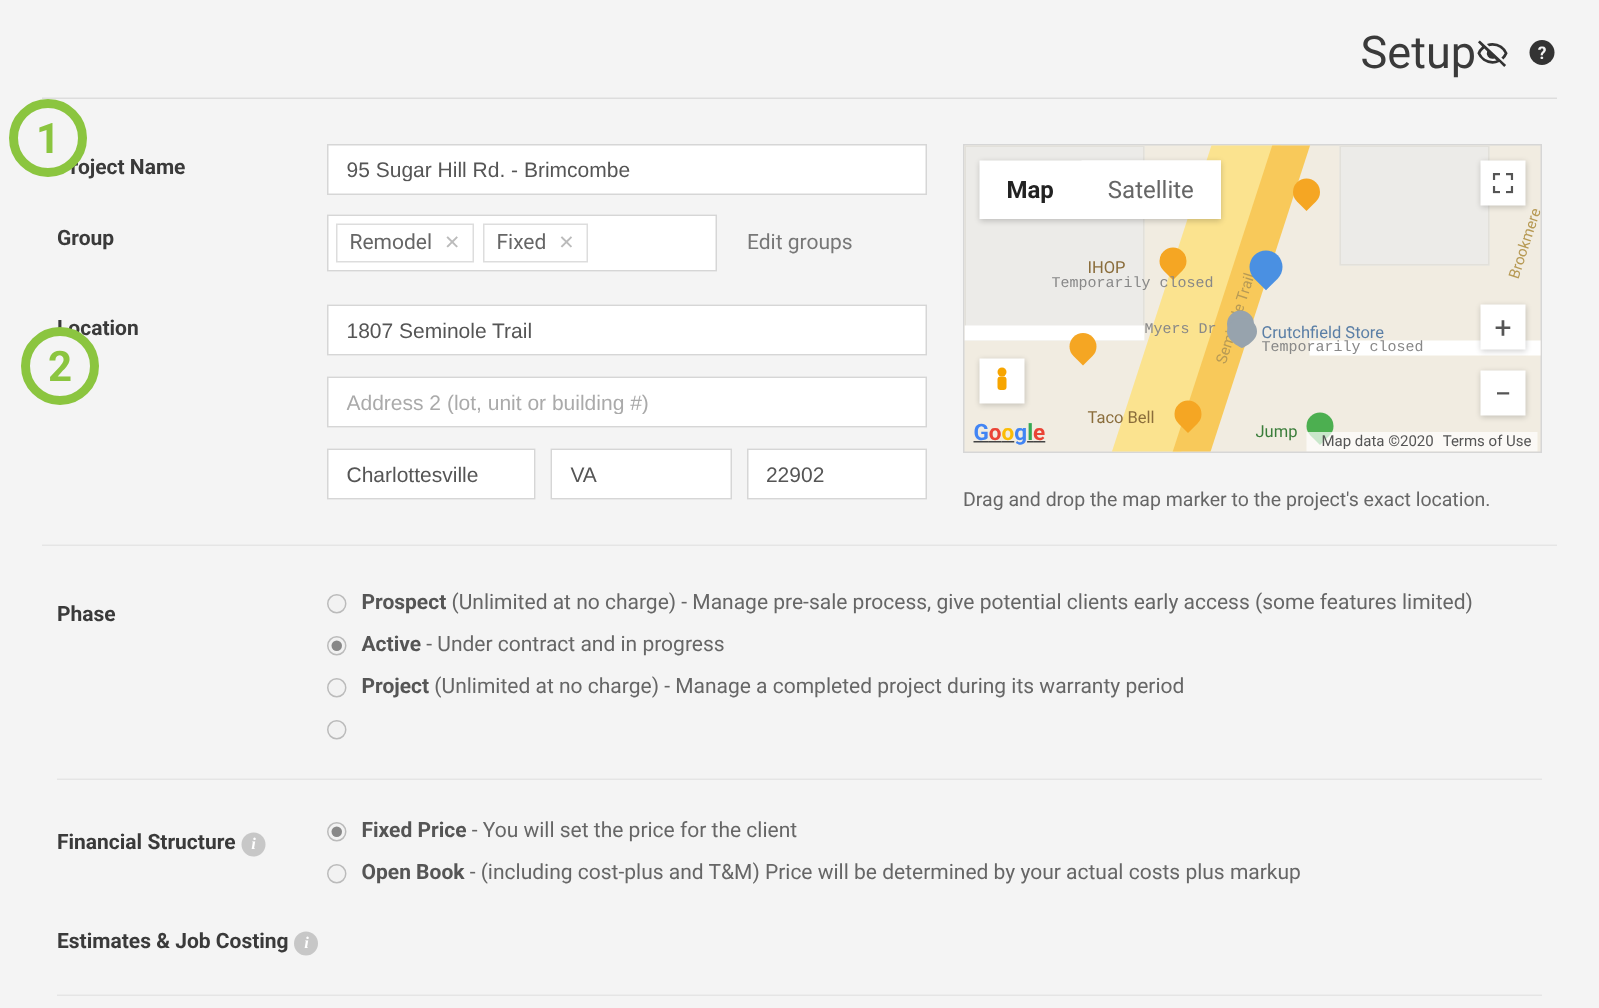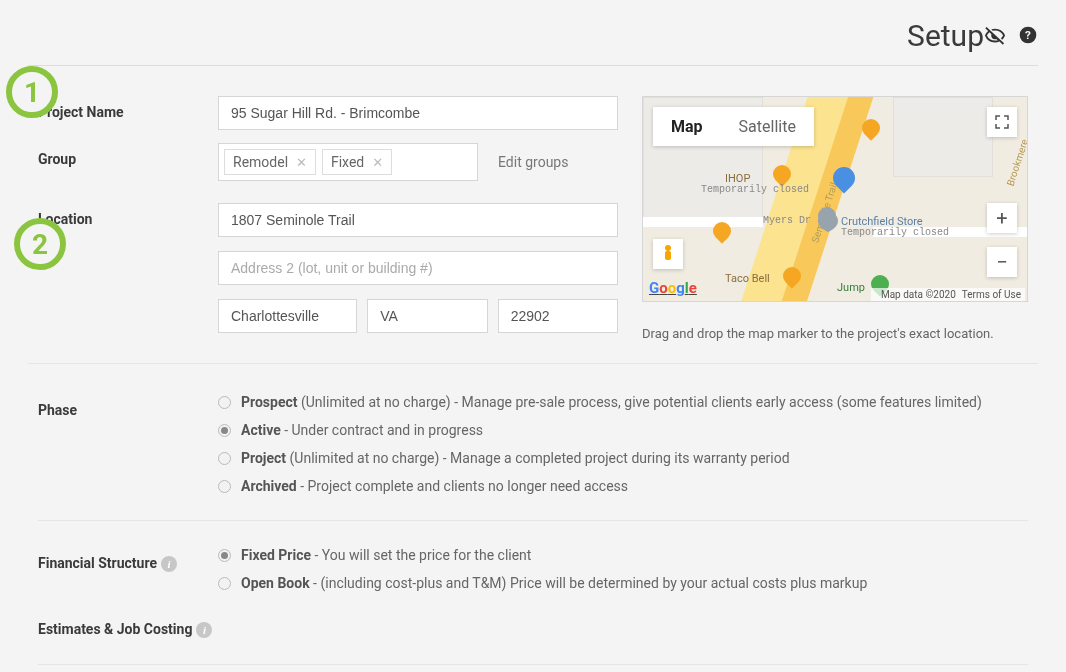--- a/index.html
+++ b/index.html
@@ -394,21 +394,20 @@
         <div class="radio-line">
           <span class="radio-dot checked"></span>
           <span class="radio-text"><b>Active</b> - Under contract and in progress</span>
         </div>
         <div class="radio-line">
           <span class="radio-dot"></span>
           <span class="radio-text"><b>Project</b> (Unlimited at no charge) - Manage a completed project during its warranty period</span>
         </div>
         <div class="radio-line">
           <span class="radio-dot"></span>
-          <span class="radio-text"><b>Archived</b> - Project complete and clients no longer need access</span>
         </div>
       </div>
   </div>
 
   <hr class="divider">
 
   <div class="row" style="padding:0 10px;">
     <div class="label-col">
       <span>Financial Structure</span><span class="info-icon">i</span>
     </div>

